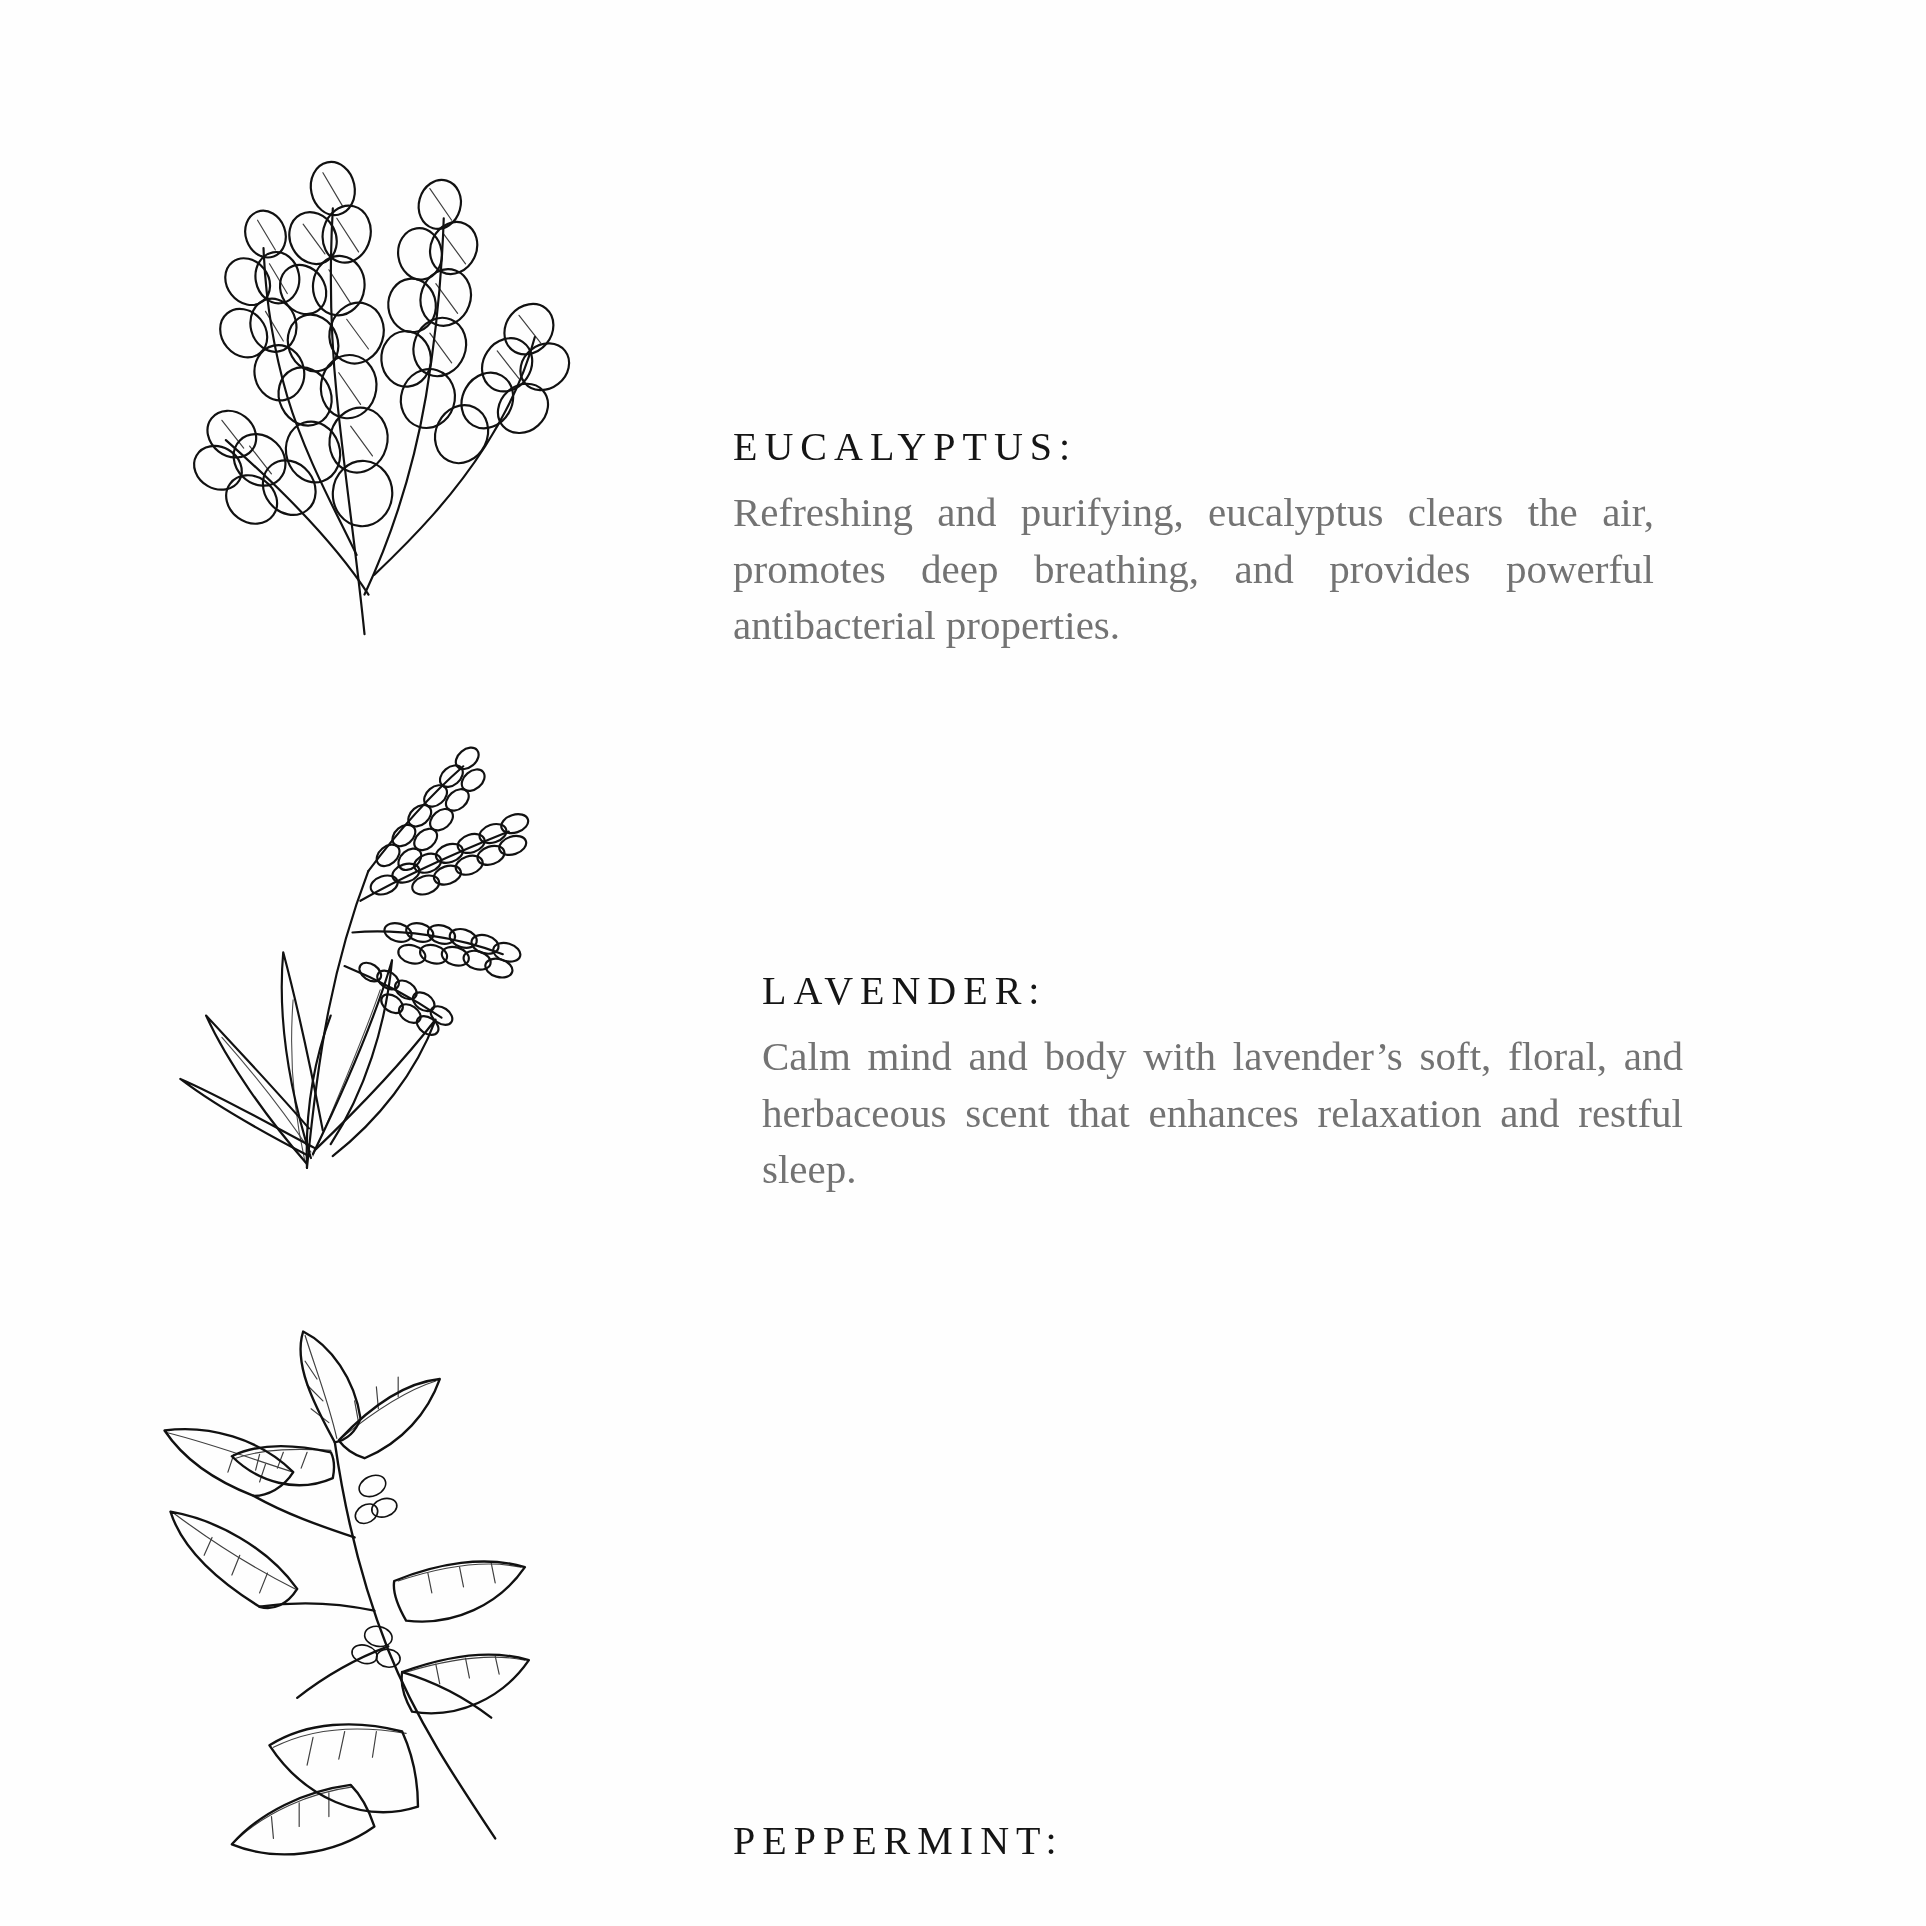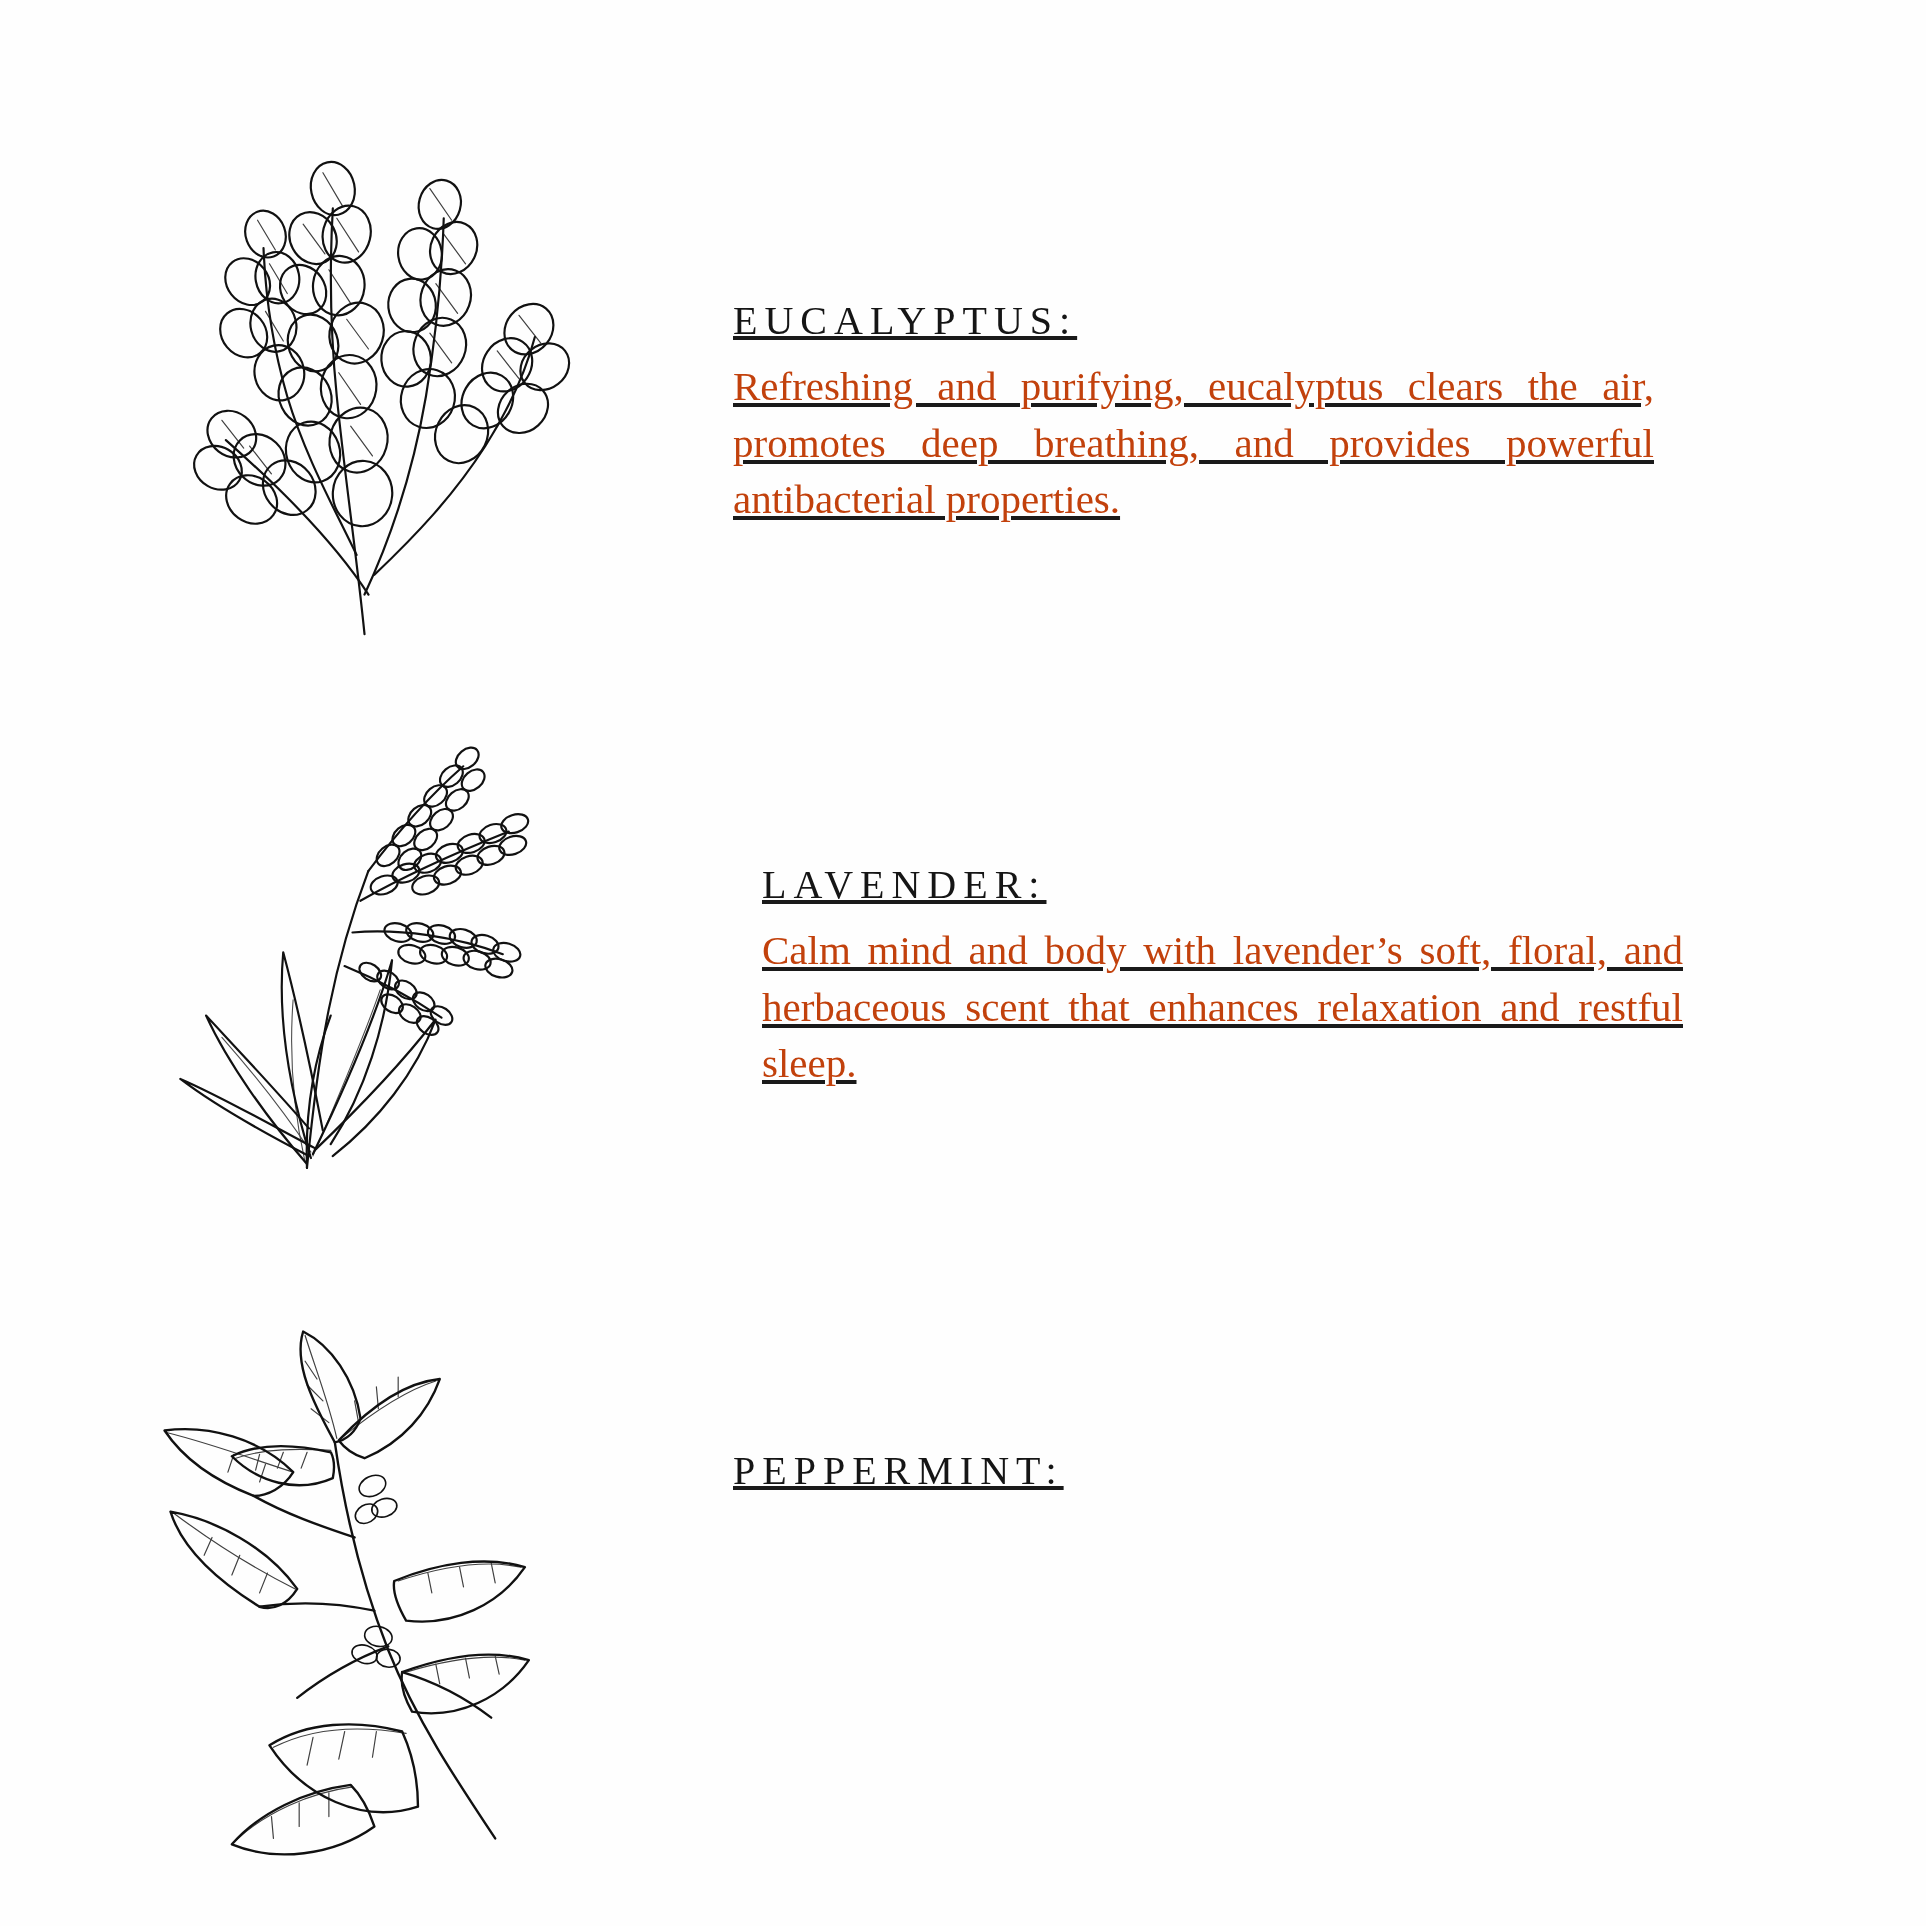--- a/index.html
+++ b/index.html
@@ -16,23 +16,22 @@
   }
   .page {
     position: relative;
     width: 1927px;
     height: 1927px;
     background: #fefefe;
   }
   .row {
     position: absolute;
     display: flex;
-    align-items: flex-start;
+    align-items: flex-end;
     width: 1555px;
-    text-decoration: underline;
   }
   .art-col {
     width: 733px;
     display: flex;
     justify-content: center;
     align-items: center;
     flex: none;
   }
   .text-col {
     width: 931px;
@@ -44,21 +43,21 @@
     letter-spacing: 7px;
     font-weight: 400;
     color: #151515;
     margin: 0 0 14px 0;
     text-transform: uppercase;
   }
   .herb-desc {
     font-family: "Liberation Serif", serif;
     font-size: 41px;
     line-height: 1.38;
-    color: #c2410c;
+    color: #737373;
     margin: 0;
     text-align: justify;
     text-justify: inter-word;
     max-width: 921px;
   }
   svg { display: block; }
 
   
   #row-eucalyptus { top: 40px; }
   #row-lavender   { top: 663px; padding-left: 29px; }

